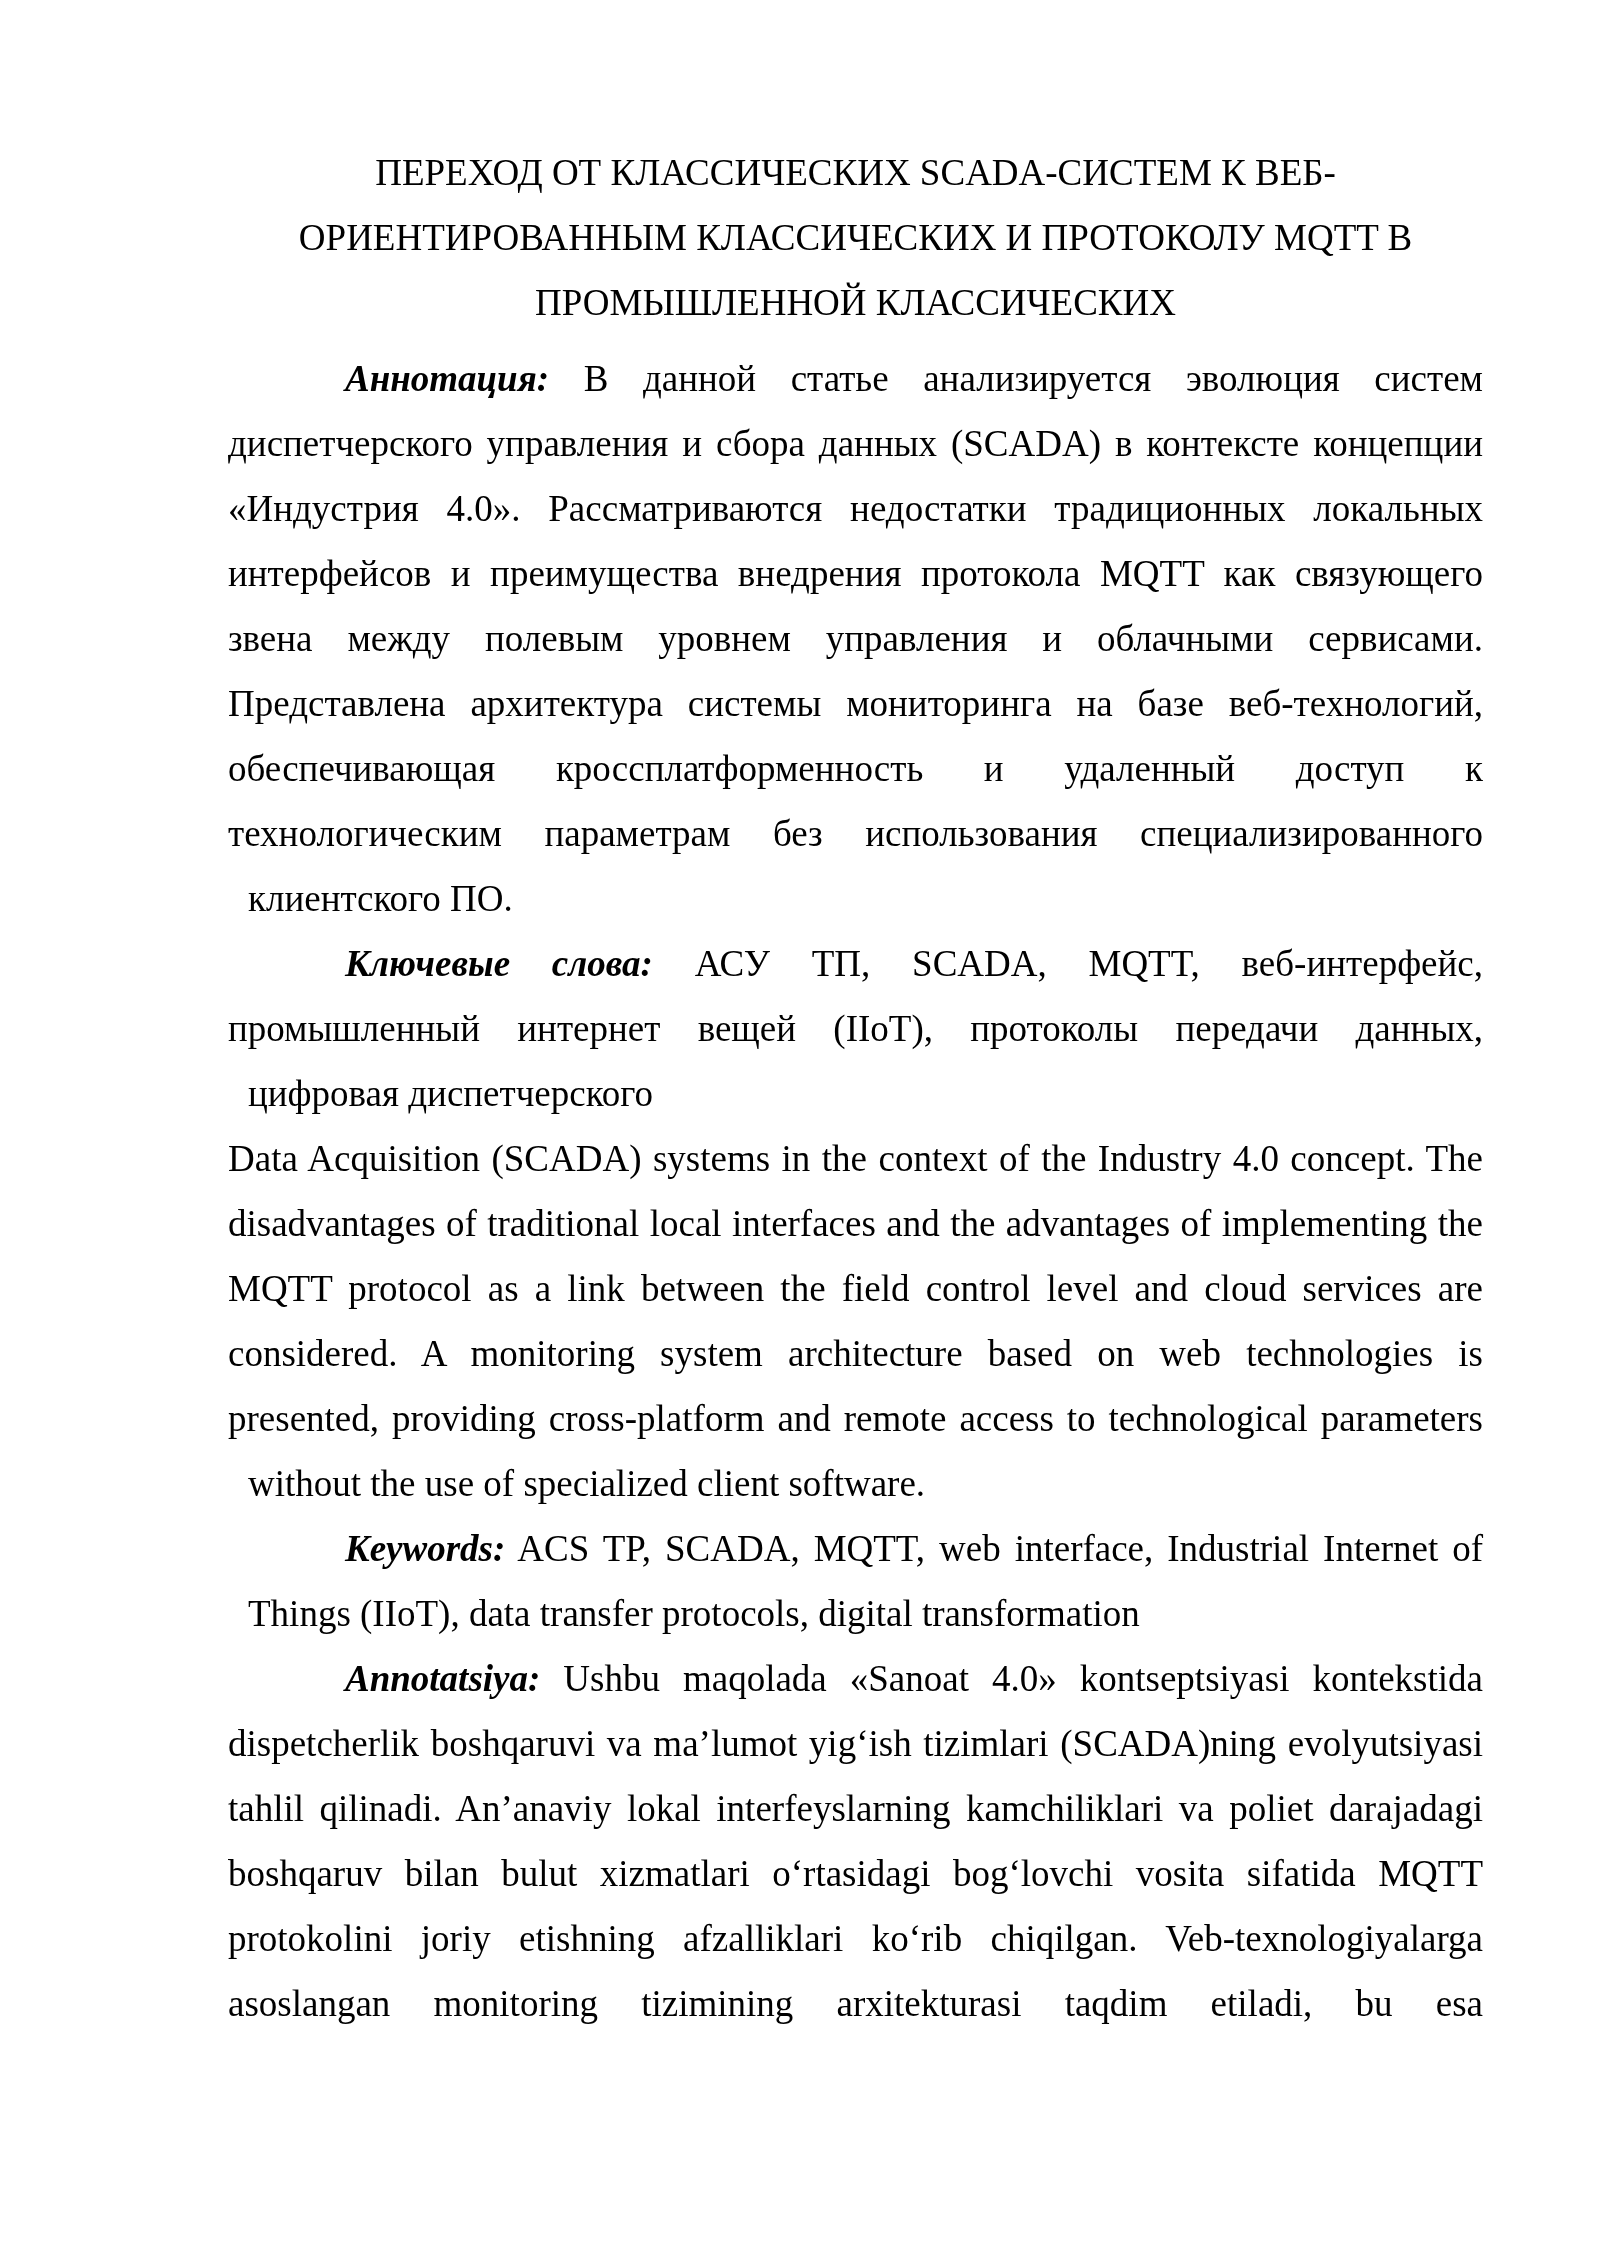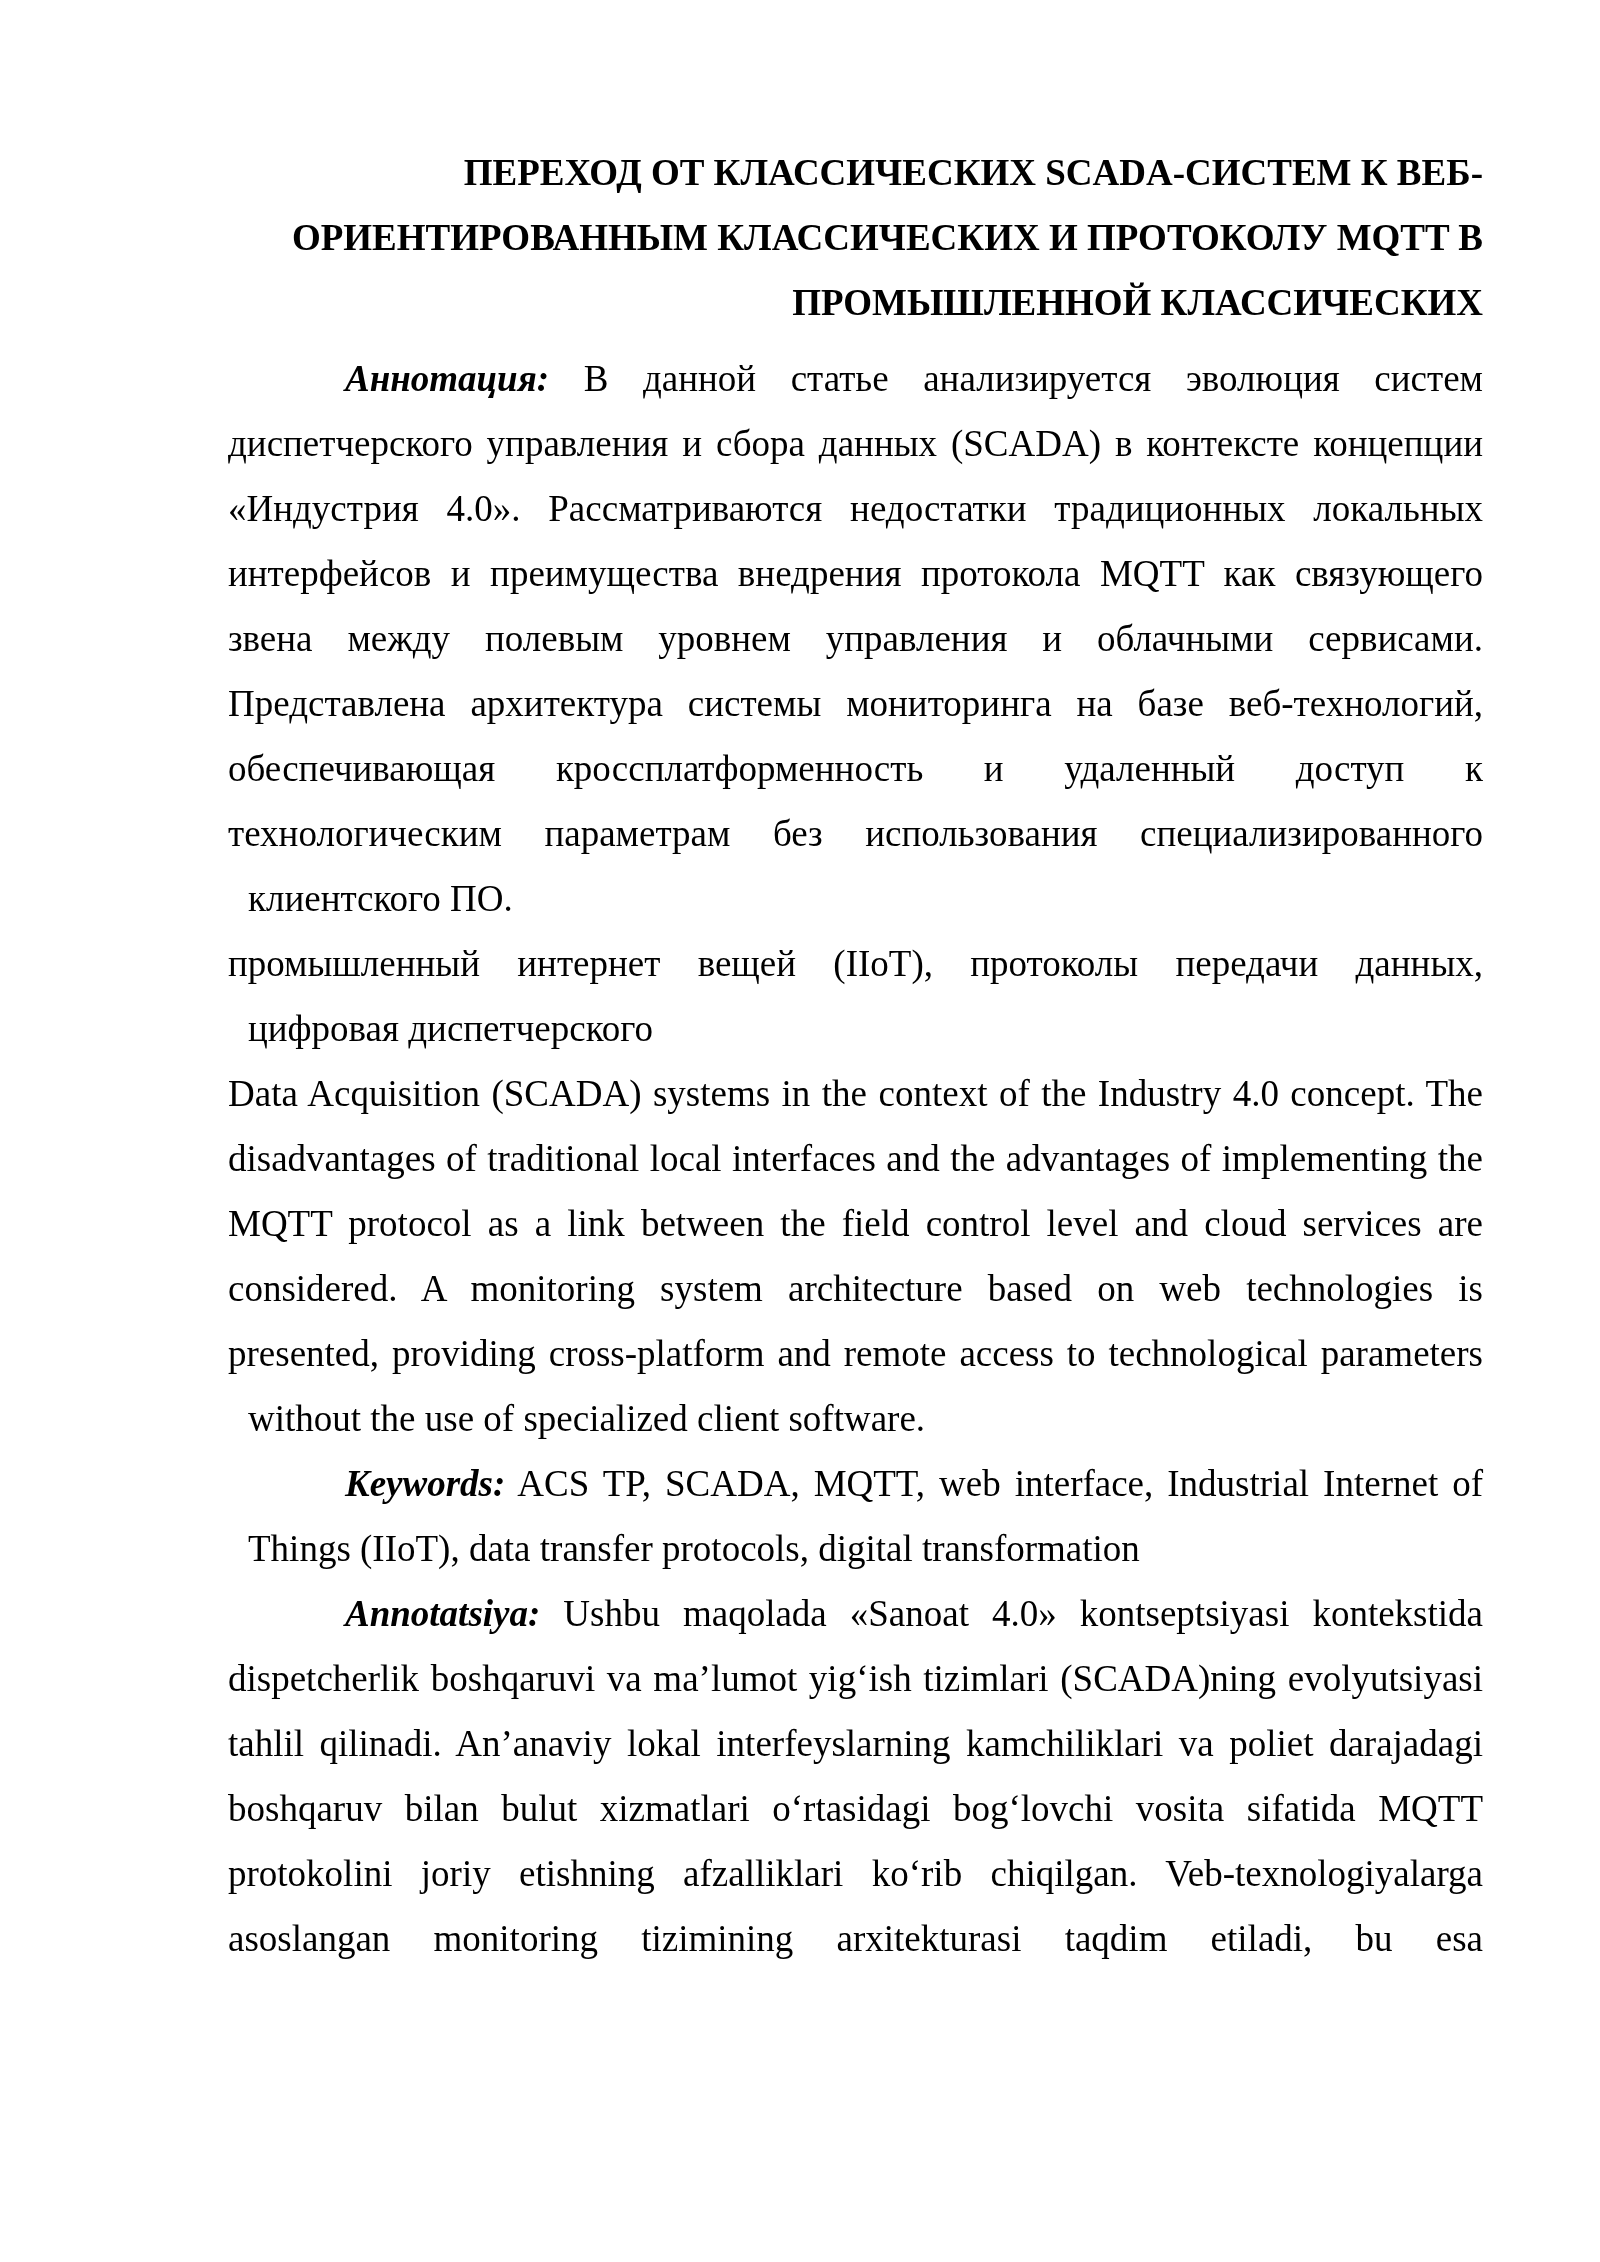--- a/index.html
+++ b/index.html
@@ -14,22 +14,22 @@
     height: 2262px;
     background: #ffffff;
     color: #000000;
     padding: 140px 117px 0 228px;
     overflow: hidden;
     font-family: "Liberation Serif", "DejaVu Serif", serif;
     font-size: 37px;
     line-height: 65px;
   }
   .title {
-    font-weight: bold;
-    text-align: right;
+    font-weight: normal;
+    text-align: center;
     margin: 0 0 11px 0;
   }
   .tline {
     white-space: nowrap;
   }
   .para {
     margin: 0;
   }
   .line {
     text-align: justify;
@@ -62,20 +62,21 @@
         <div class="line">диспетчерского управления и сбора данных (SCADA) в контексте концепции</div>
         <div class="line">«Индустрия 4.0». Рассматриваются недостатки традиционных локальных</div>
         <div class="line">интерфейсов и преимущества внедрения протокола MQTT как связующего</div>
         <div class="line">звена между полевым уровнем управления и облачными сервисами.</div>
         <div class="line">Представлена архитектура системы мониторинга на базе веб-технологий,</div>
         <div class="line">обеспечивающая кроссплатформенность и удаленный доступ к</div>
         <div class="line">технологическим параметрам без использования специализированного</div>
         <div class="line noj">клиентского ПО.</div>
       </div>
       <div class="para">
+        <div class="line first"><span class="lead">Ключевые слова:</span> <span>АСУ ТП, SCADA, MQTT, веб-интерфейс,</span></div>
         <div class="line">промышленный интернет вещей (IIoT), протоколы передачи данных,</div>
         <div class="line noj">цифровая диспетчерского</div>
       </div>
       <div class="para">
         <div class="line">Data Acquisition (SCADA) systems in the context of the Industry 4.0 concept. The</div>
         <div class="line">disadvantages of traditional local interfaces and the advantages of implementing the</div>
         <div class="line">MQTT protocol as a link between the field control level and cloud services are</div>
         <div class="line">considered. A monitoring system architecture based on web technologies is</div>
         <div class="line">presented, providing cross-platform and remote access to technological parameters</div>
         <div class="line noj">without the use of specialized client software.</div>

